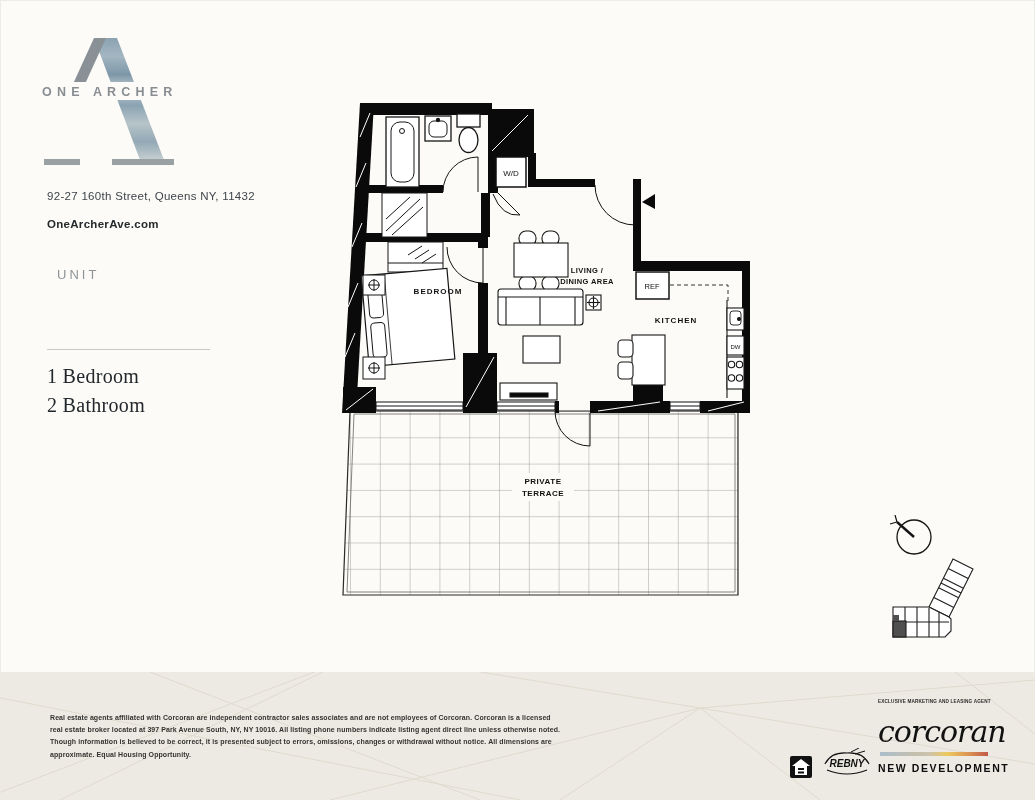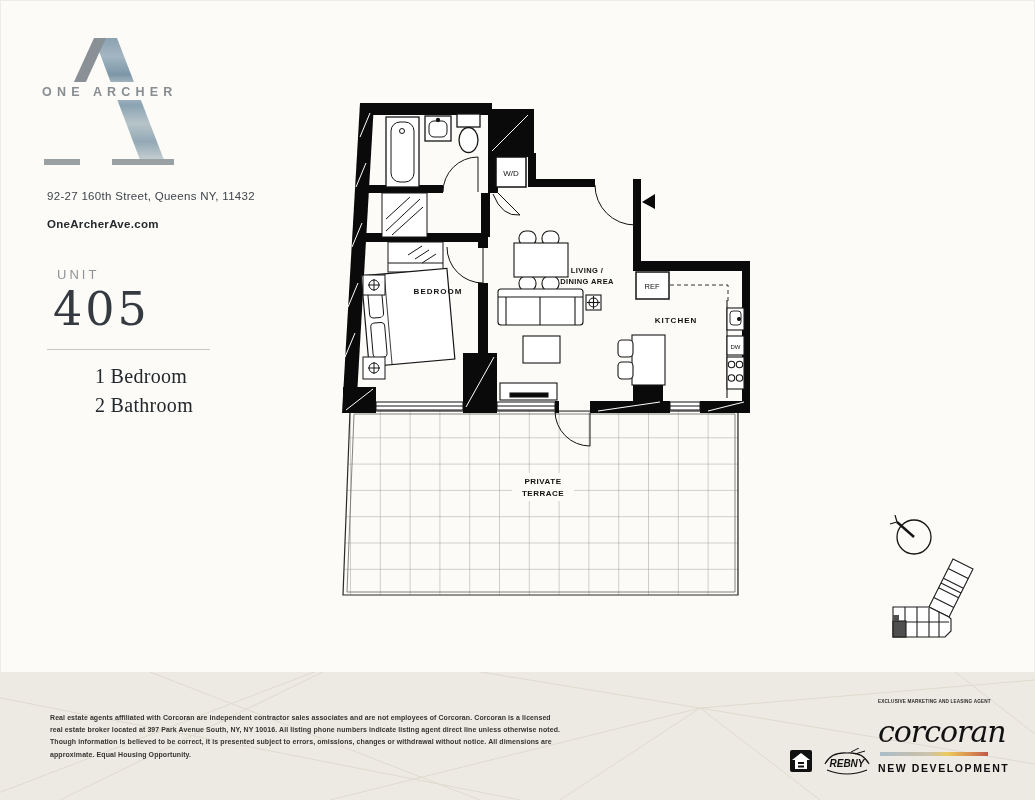--- a/index.html
+++ b/index.html
@@ -10,32 +10,32 @@
     box-shadow:inset 0 0 0 1px rgba(0,0,0,.06);
   }
   .abs{position:absolute;}
   
   .addr1{left:47px;top:190px;font-size:11.5px;letter-spacing:.3px;color:#3e444a;font-weight:500;}
   .addr2{left:47px;top:218px;font-size:11.5px;letter-spacing:.3px;color:#24292d;font-weight:700;}
   
   .unit-label{left:57px;top:267px;font-size:13px;letter-spacing:3px;color:#8e9397;}
   .unit-number{left:53px;top:282px;font-size:46px;letter-spacing:3px;color:#343a3f;font-family:"DejaVu Serif",serif;font-weight:400;}
   .divider{left:47px;top:349px;width:163px;height:1px;background:#c9c9c6;}
-  .features{left:47px;top:362px;font-family:"Liberation Serif",serif;font-size:20px;color:#22272b;line-height:29px;letter-spacing:.3px;margin-left:48px;}
+  .features{left:47px;top:362px;font-family:"Liberation Serif",serif;font-size:20px;color:#22272b;line-height:29px;letter-spacing:.3px;}
   
   .disclaimer{left:50px;top:712px;color:#33322e;font-size:7.5px;letter-spacing:.1px;line-height:12.2px;transform:scaleX(.93);transform-origin:left top;font-weight:600;}
   .disclaimer div{white-space:nowrap;}
   
   .corcoran-block{left:878px;top:699px;width:118px;color:#161616;}
   .tagline{font-size:6px;letter-spacing:.2px;transform:scale(.78);transform-origin:left top;white-space:nowrap;font-weight:600;color:#2a2a2a;}
   .brand{font-family:"DejaVu Serif",serif;font-style:italic;font-size:30px;line-height:30px;letter-spacing:-1px;margin-top:12px;color:#111;}
   .grad-bar{width:108px;height:4px;margin:5px 0 6px 2px;
     background:linear-gradient(90deg,#a9bdca 0%,#c3bfae 32%,#cbc3ae 45%,#ecc95e 62%,#dd9a52 80%,#c2584a 100%);}
   .division{font-size:10.5px;font-weight:700;letter-spacing:1.6px;white-space:nowrap;color:#0d0d0d;}
-  .logos{left:789px;top:748px;display:flex;gap:8px;align-items:flex-start;}
+  .logos{left:789px;top:748px;display:flex;gap:8px;align-items:flex-end;}
   text{font-family:"Liberation Sans",sans-serif;}
 </style>
 </head>
 <body>
 
 <div class="page">
 
   <svg class="abs" style="left:0;top:672px" width="1035" height="128" viewBox="0 0 1035 128">
     <rect x="0" y="0" width="1035" height="128" fill="#edeae3"></rect>
     <g stroke="#dbd5c7" stroke-width="1" opacity="0.75">
@@ -71,21 +71,20 @@
     <rect x="0" y="44" width="150" height="18" fill="#fcfbf8"></rect>
     <text x="2" y="58" font-size="12.5" font-weight="700" letter-spacing="5.2" fill="#878d91">ONE ARCHER</text>
     <rect x="4" y="121" width="36" height="6" fill="#9aa1a4"></rect>
     <rect x="72" y="121" width="62" height="6" fill="#9aa1a4"></rect>
   </svg>
 
   <div class="abs addr1">92-27 160th Street, Queens NY, 11432</div>
   <div class="abs addr2">OneArcherAve.com</div>
 
   <div class="abs unit-label">UNIT</div>
-  <div class="abs unit-number">405</div>
   <div class="abs divider"></div>
   <div class="abs features">
     <div>1 Bedroom</div>
     <div>2 Bathroom</div>
   </div>
 
   <svg class="abs" style="left:330px;top:95px" width="440" height="520" viewBox="0 0 440 520">
     <defs>
       <pattern id="tiles" width="29.8" height="26.3" patternUnits="userSpaceOnUse" x="20" y="316">
         <path d="M29.8,0 H0 V26.3" fill="none" stroke="#8c8c8c" stroke-width="0.8"></path>

